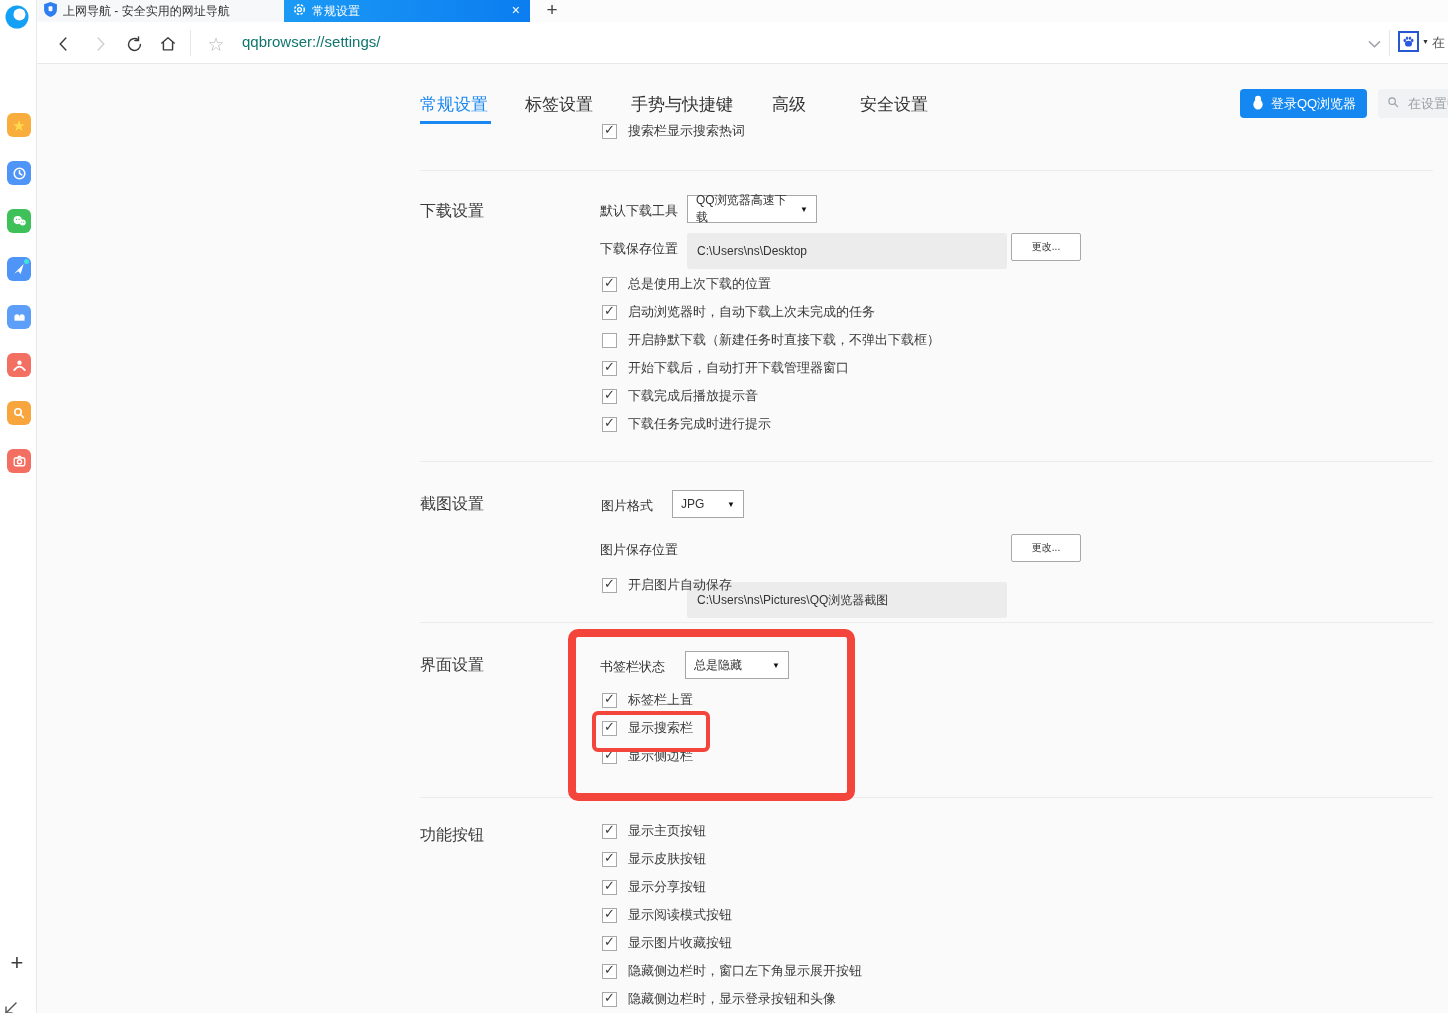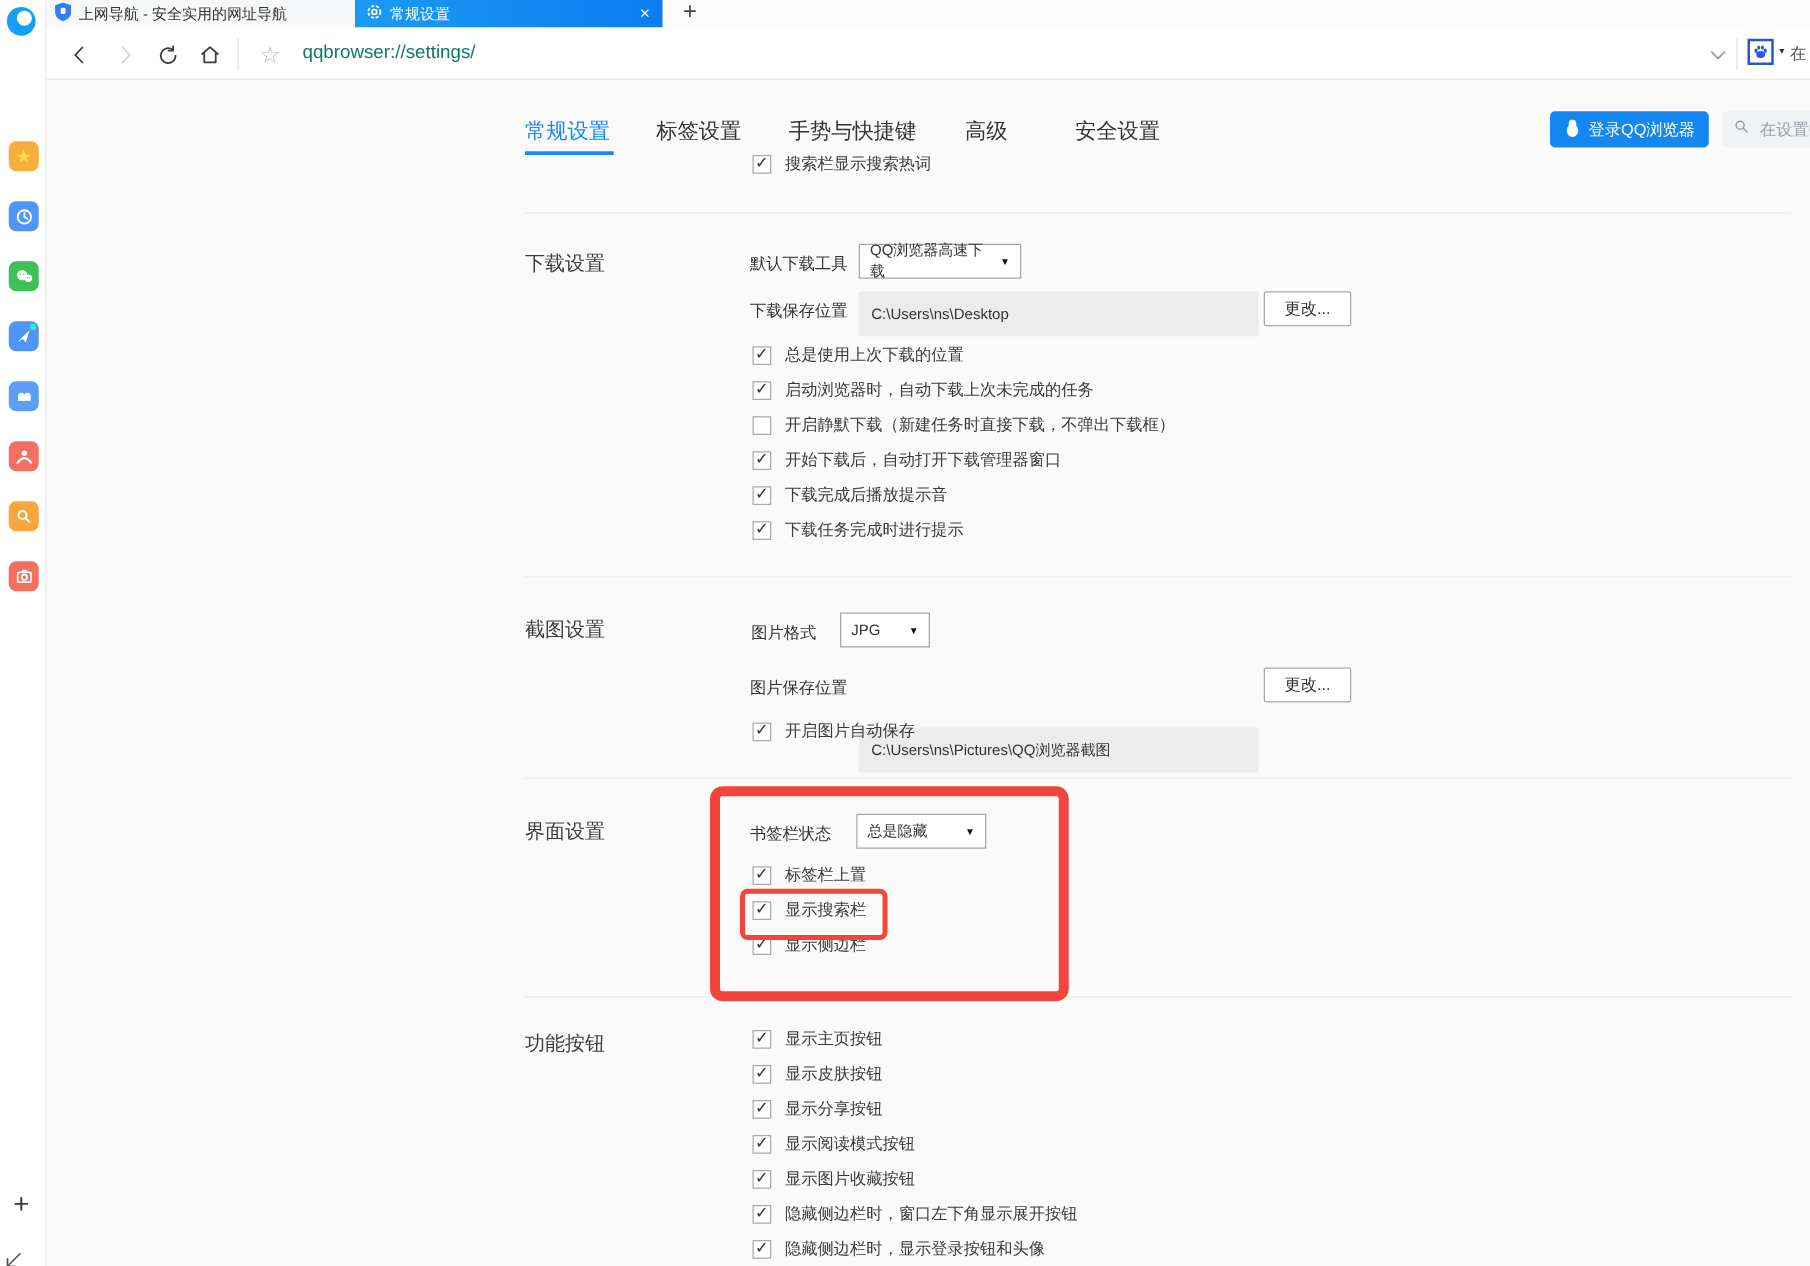--- a/index.html
+++ b/index.html
@@ -43,21 +43,21 @@
   .search-box{position:absolute;left:1378px;top:89px;width:130px;height:29px;background:#f1f2f4;border-radius:4px;display:flex;align-items:center;padding-left:8px;box-sizing:border-box;}
   .search-box input{border:none;background:transparent;outline:none;font-size:13px;color:#333;width:90px;margin-left:6px;font-family:inherit;}
   .search-box input::placeholder{color:#9aa0a6;}
   
   .divider{position:absolute;left:420px;width:1013px;height:1px;background:#ececec;}
   .sec-title{position:absolute;left:420px;font-size:16px;color:#3c3c3c;white-space:nowrap;}
   .row-label{position:absolute;font-size:13px;color:#333;white-space:nowrap;text-align:right;}
   .select{position:absolute;height:28px;border:1px solid #a6a6a6;background:#fff;box-sizing:border-box;display:flex;align-items:center;font-size:12px;color:#333;padding:0 8px;cursor:pointer;}
   .select .caret{margin-left:auto;font-size:8px;color:#111;padding-left:8px;}
   .pathfield{position:absolute;height:36px;background:#ececec;border-radius:2px;box-sizing:border-box;display:flex;align-items:center;font-size:12px;color:#333;padding:0 10px;white-space:nowrap;overflow:hidden;cursor:text;}
-  .btn-change{position:absolute;width:70px;height:28px;background:#fff;border:1px solid #a8a8a8;border-radius:2px;font-size:13px;color:#333;cursor:pointer;font-family:inherit;}
+  .btn-change{position:absolute;width:70px;height:28px;background:#fff;border:1px solid #a8a8a8;border-radius:2px;font-size:10px;color:#333;cursor:pointer;font-family:inherit;}
   .cb-group{position:absolute;left:602px;}
   .cb-row{display:flex;align-items:center;height:28px;}
   .cb{width:15px;height:15px;border:1px solid #a9a9a9;background:#fff;box-sizing:border-box;position:relative;flex:0 0 auto;cursor:pointer;}
   .cb.checked::after{content:"✓";position:absolute;left:1px;top:-3px;font-size:13px;font-weight:bold;color:#3a3a3a;}
   .cb-label{margin-left:11px;font-size:13px;color:#3a3a3a;white-space:nowrap;}
   
   .anno{position:absolute;border-style:solid;border-color:#f4453c;pointer-events:none;z-index:6;}
   .anno-outer{left:568px;top:629px;width:271px;height:156px;border-width:8px;border-radius:10px;}
   .anno-inner{left:592px;top:711px;width:110px;height:33px;border-width:4px;border-radius:6px;}
 </style>

